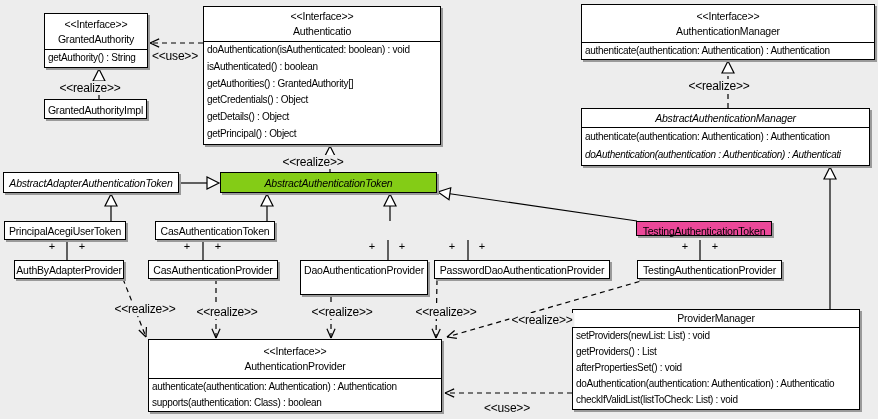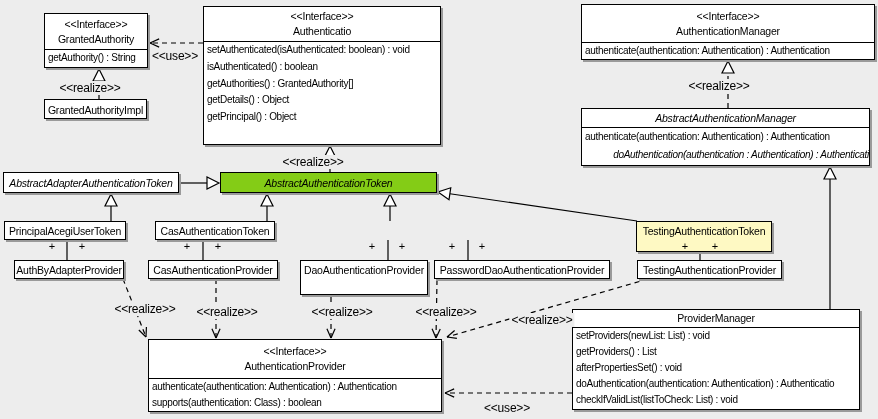--- a/index.html
+++ b/index.html
@@ -130,43 +130,44 @@
       <div class="uml-title" style="height: 20px;">
         <div class="uml-name">GrantedAuthorityImpl</div>
       </div>
     </div>
     <div class="uml-class" style="left: 203px; top: 6px; width: 238px; height: 139px; background: rgb(255, 255, 255);">
       <div class="uml-title has-methods" style="height: 35px;">
         <div class="uml-stereotype">&lt;&lt;Interface&gt;&gt;</div>
         <div class="uml-name">Authenticatio</div>
       </div>
       <div class="uml-methods">
-        <div class="uml-method" style="height: 16.8333px; line-height: 16.8333px;">setAuthenticated(isAuthenticated: boolean) : void</div>
+        <div class="uml-method" style="height: 16.8333px; line-height: 16.8333px;">doAuthentication(isAuthenticated: boolean) : void</div>
         <div class="uml-method" style="height: 16.8333px; line-height: 16.8333px;">isAuthenticated() : boolean</div>
         <div class="uml-method" style="height: 16.8333px; line-height: 16.8333px;">getAuthorities() : GrantedAuthority[]</div>
+        <div class="uml-method" style="height: 16.8333px; line-height: 16.8333px;">getCredentials() : Object</div>
         <div class="uml-method" style="height: 16.8333px; line-height: 16.8333px;">getDetails() : Object</div>
         <div class="uml-method" style="height: 16.8333px; line-height: 16.8333px;">getPrincipal() : Object</div>
       </div>
     </div>
     <div class="uml-class" style="left: 581px; top: 4px; width: 294px; height: 56px; background: rgb(255, 255, 255);">
       <div class="uml-title has-methods" style="height: 38px;">
         <div class="uml-stereotype">&lt;&lt;Interface&gt;&gt;</div>
         <div class="uml-name">AuthenticationManager</div>
       </div>
       <div class="uml-methods">
         <div class="uml-method" style="height: 15px; line-height: 15px;">authenticate(authentication: Authentication) : Authentication</div>
       </div>
     </div>
     <div class="uml-class" style="left: 581px; top: 108px; width: 289px; height: 58px; background: rgb(255, 255, 255);">
       <div class="uml-title has-methods" style="height: 19px;">
         <div class="uml-name italic">AbstractAuthenticationManager</div>
       </div>
       <div class="uml-methods">
         <div class="uml-method" style="height: 18px; line-height: 18px;">authenticate(authentication: Authentication) : Authentication</div>
-        <div class="uml-method italic" style="height: 18px; line-height: 18px; text-align: right;">doAuthentication(authentication : Authentication) : Authenticati</div>
+        <div class="uml-method italic" style="height: 18px; line-height: 18px;">doAuthentication(authentication : Authentication) : Authenticati</div>
       </div>
     </div>
     <div class="uml-class" style="left: 3px; top: 172px; width: 176px; height: 21px; background: rgb(255, 255, 255);">
       <div class="uml-title" style="height: 21px;">
         <div class="uml-name italic">AbstractAdapterAuthenticationToken</div>
       </div>
     </div>
     <div class="uml-class" style="left: 220px; top: 172px; width: 217px; height: 21px; background: #84cc16;">
       <div class="uml-title" style="height: 21px;">
         <div class="uml-name italic">AbstractAuthenticationToken</div>
@@ -175,21 +176,21 @@
     <div class="uml-class" style="left: 4px; top: 221px; width: 122px; height: 19px; background: rgb(255, 255, 255);">
       <div class="uml-title" style="height: 19px;">
         <div class="uml-name">PrincipalAcegiUserToken</div>
       </div>
     </div>
     <div class="uml-class" style="left: 155px; top: 221px; width: 120px; height: 19px; background: rgb(255, 255, 255);">
       <div class="uml-title" style="height: 19px;">
         <div class="uml-name">CasAuthenticationToken</div>
       </div>
     </div>
-    <div class="uml-class" style="left: 636px; top: 221px; width: 136px; height: 31px; background: #fef9c3;">
+    <div class="uml-class" style="left: 636px; top: 221px; width: 136px; height: 15px; background: #ec4899;">
       <div class="uml-title" style="height: 19px;">
         <div class="uml-name">TestingAuthenticationToken</div>
       </div>
     </div>
     <div class="uml-class" style="left: 14px; top: 260px; width: 110px; height: 19px; background: rgb(255, 255, 255);">
       <div class="uml-title" style="height: 19px;">
         <div class="uml-name">AuthByAdapterProvider</div>
       </div>
     </div>
     <div class="uml-class" style="left: 148px; top: 260px; width: 130px; height: 19px; background: rgb(255, 255, 255);">

